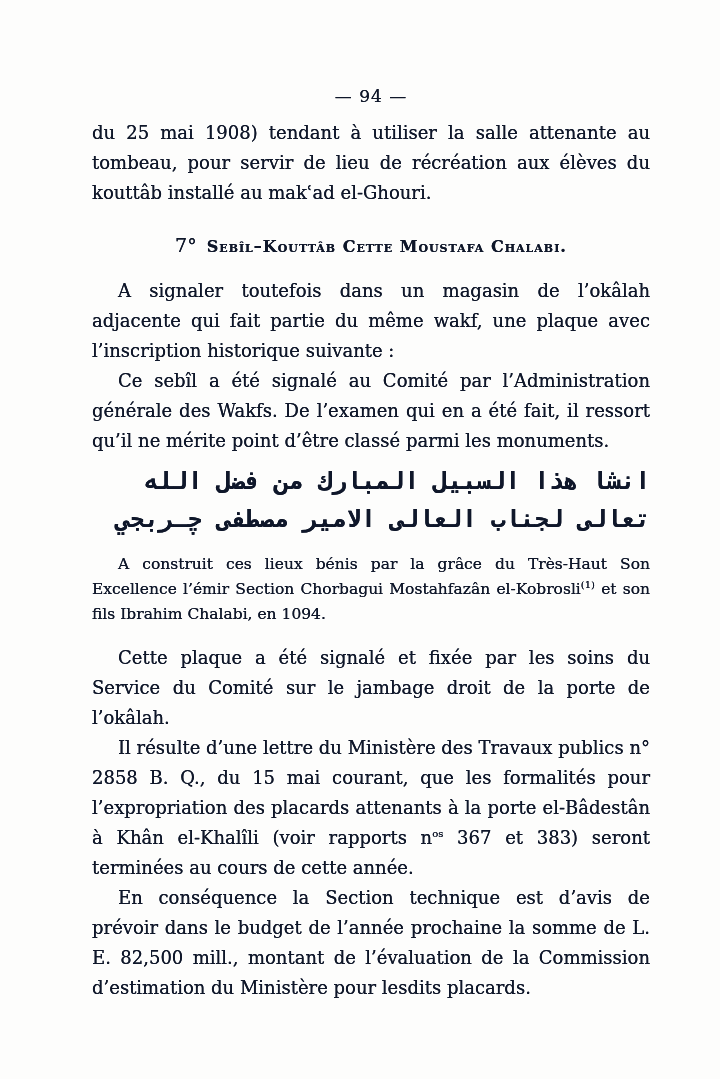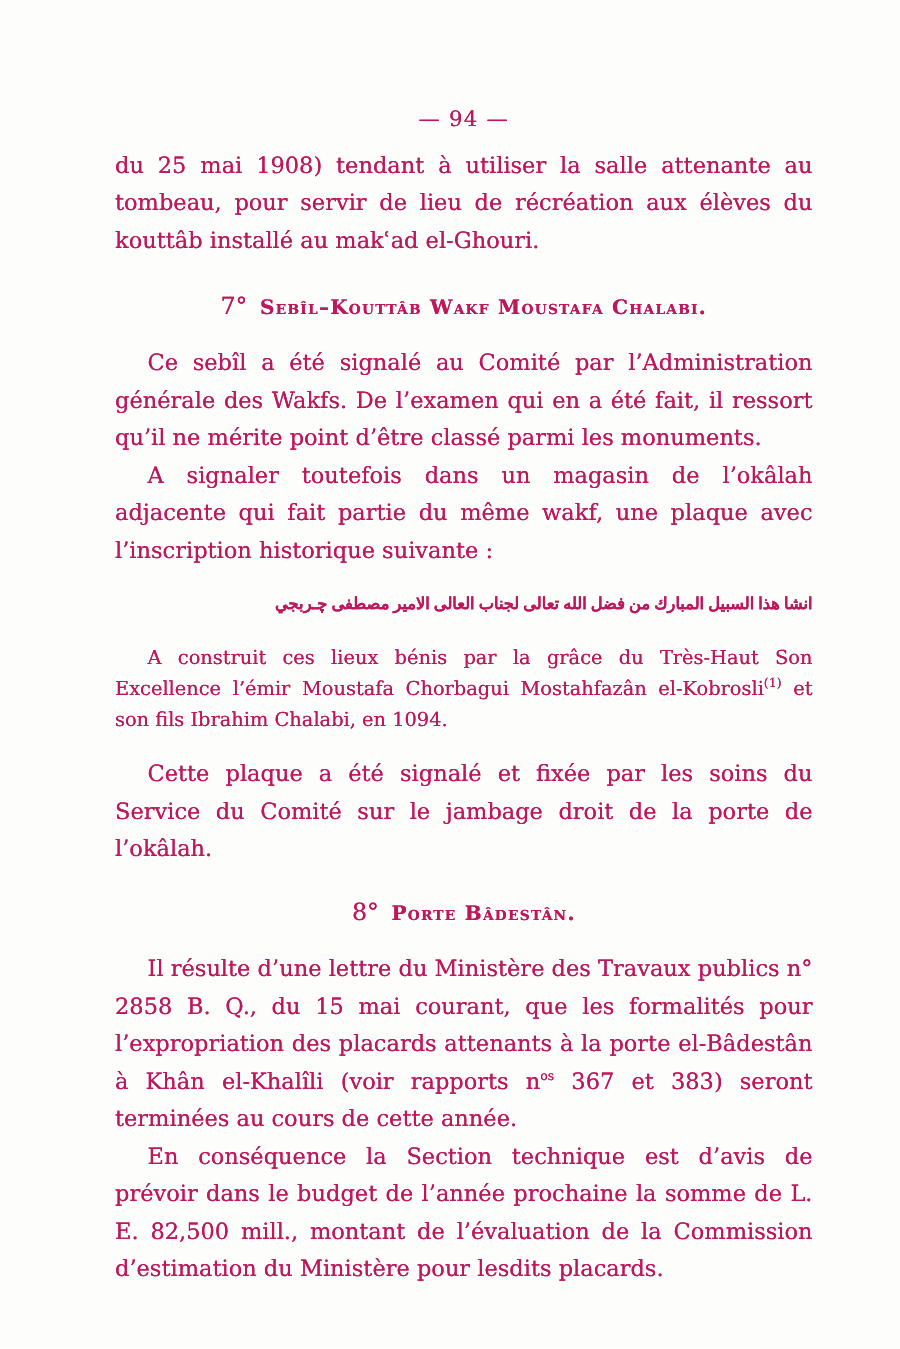--- a/index.html
+++ b/index.html
@@ -6,21 +6,21 @@
     margin: 0;
     padding: 0;
     background: #ffffff;
   }
   .page {
     position: relative;
     width: 720px;
     height: 1079px;
     background: #fdfdfc;
     font-family: "DejaVu Serif", "Liberation Serif", serif;
-    color: #be185d;
+    color: #0f172a;
     overflow: hidden;
     box-sizing: border-box;
     padding-top: 86px;
   }
   .text-block {
     margin-left: 92px;
     width: 558px;
   }
   .pageno {
     text-align: center;
@@ -49,23 +49,23 @@
   .heading .label {
     font-variant: small-caps;
     font-weight: bold;
     font-size: 16px;
     letter-spacing: 1px;
   }
   .heading.h7 { margin-top: 26px; margin-bottom: 20px; }
   .heading.h8 { margin-top: 24px; margin-bottom: 20px; }
   .arabic {
     direction: rtl;
-    font-family: Liberation Serif, serif;
+    font-family: Liberation Mono, monospace;
     font-weight: bold;
-    font-size: 13px;
+    font-size: 24px;
     line-height: 38px;
     text-align: right;
     margin-top: 8px;
     text-shadow: 0 0 0.4px currentColor;
   }
   .arabic .line2 { padding-left: 14px; }
   .small-para {
     font-size: 15.5px;
     line-height: 25px;
     text-align: justify;
@@ -84,36 +84,33 @@
 <body>
 
 <div class="page">
   <div class="text-block">
 
     <div class="pageno">— 94 —</div>
 
     <p class="para intro">du 25 mai 1908) tendant à utiliser la salle attenante au tombeau, pour servir de lieu de récréation aux élèves du kouttâb installé au makʿad el-Ghouri.</p>
 
     <div class="heading h7">
-      <span class="num">7°</span><span class="label">Sebîl–Kouttâb Wakf Moustafa Chalabi.</span>
+      <span class="num">7°</span><span class="label">Sebîl–Kouttâb Cette Moustafa Chalabi.</span>
     </div>
 
+    <p class="para indent">A signaler toutefois dans un magasin de l’okâlah adjacente qui fait partie du même wakf, une plaque avec l’inscription historique suivante :</p>
     <p class="para indent">Ce sebîl a été signalé au Comité par l’Administration générale des Wakfs. De l’examen qui en a été fait, il ressort qu’il ne mérite point d’être classé parmi les monuments.</p>
-    <p class="para indent">A signaler toutefois dans un magasin de l’okâlah adjacente qui fait partie du même wakf, une plaque avec l’inscription historique suivante :</p>
 
     <div class="arabic">
       <div class="line1">انشا هذا السبيل المبارك من فضل الله تعالى لجناب العالى الامير مصطفى چـربجي</div>
     </div>
 
-    <p class="small-para"><span>A construit ces lieux bénis par la grâce du Très-Haut Son Excellence l’émir Moustafa Chorbagui Mostahfazân el-Kobrosli</span><sup>(1)</sup><span> et son fils Ibrahim Chalabi, en 1094.</span></p>
+    <p class="small-para"><span>A construit ces lieux bénis par la grâce du Très-Haut Son Excellence l’émir Section Chorbagui Mostahfazân el-Kobrosli</span><sup>(1)</sup><span> et son fils Ibrahim Chalabi, en 1094.</span></p>
 
     <p class="para indent after-inscription">Cette plaque a été signalé et fixée par les soins du Service du Comité sur le jambage droit de la porte de l’okâlah.</p>
 
-    <div class="heading h8">
-      <span class="num">8°</span><span class="label">Porte Bâdestân.</span>
-    </div>
 
     <p class="para indent"><span>Il résulte d’une lettre du Ministère des Travaux publics n° 2858 B. Q., du 15 mai courant, que les formalités pour l’expropriation des placards attenants à la porte el-Bâdestân à Khân el-Khalîli (voir rapports n</span><sup>os</sup><span> 367 et 383) seront terminées au cours de cette année.</span></p>
 
     <p class="para indent">En conséquence la Section technique est d’avis de prévoir dans le budget de l’année prochaine la somme de L. E. 82,500 mill., montant de l’évaluation de la Commission d’estimation du Ministère pour lesdits placards.</p>
 
   </div>
 </div>
 
 </body></html>

